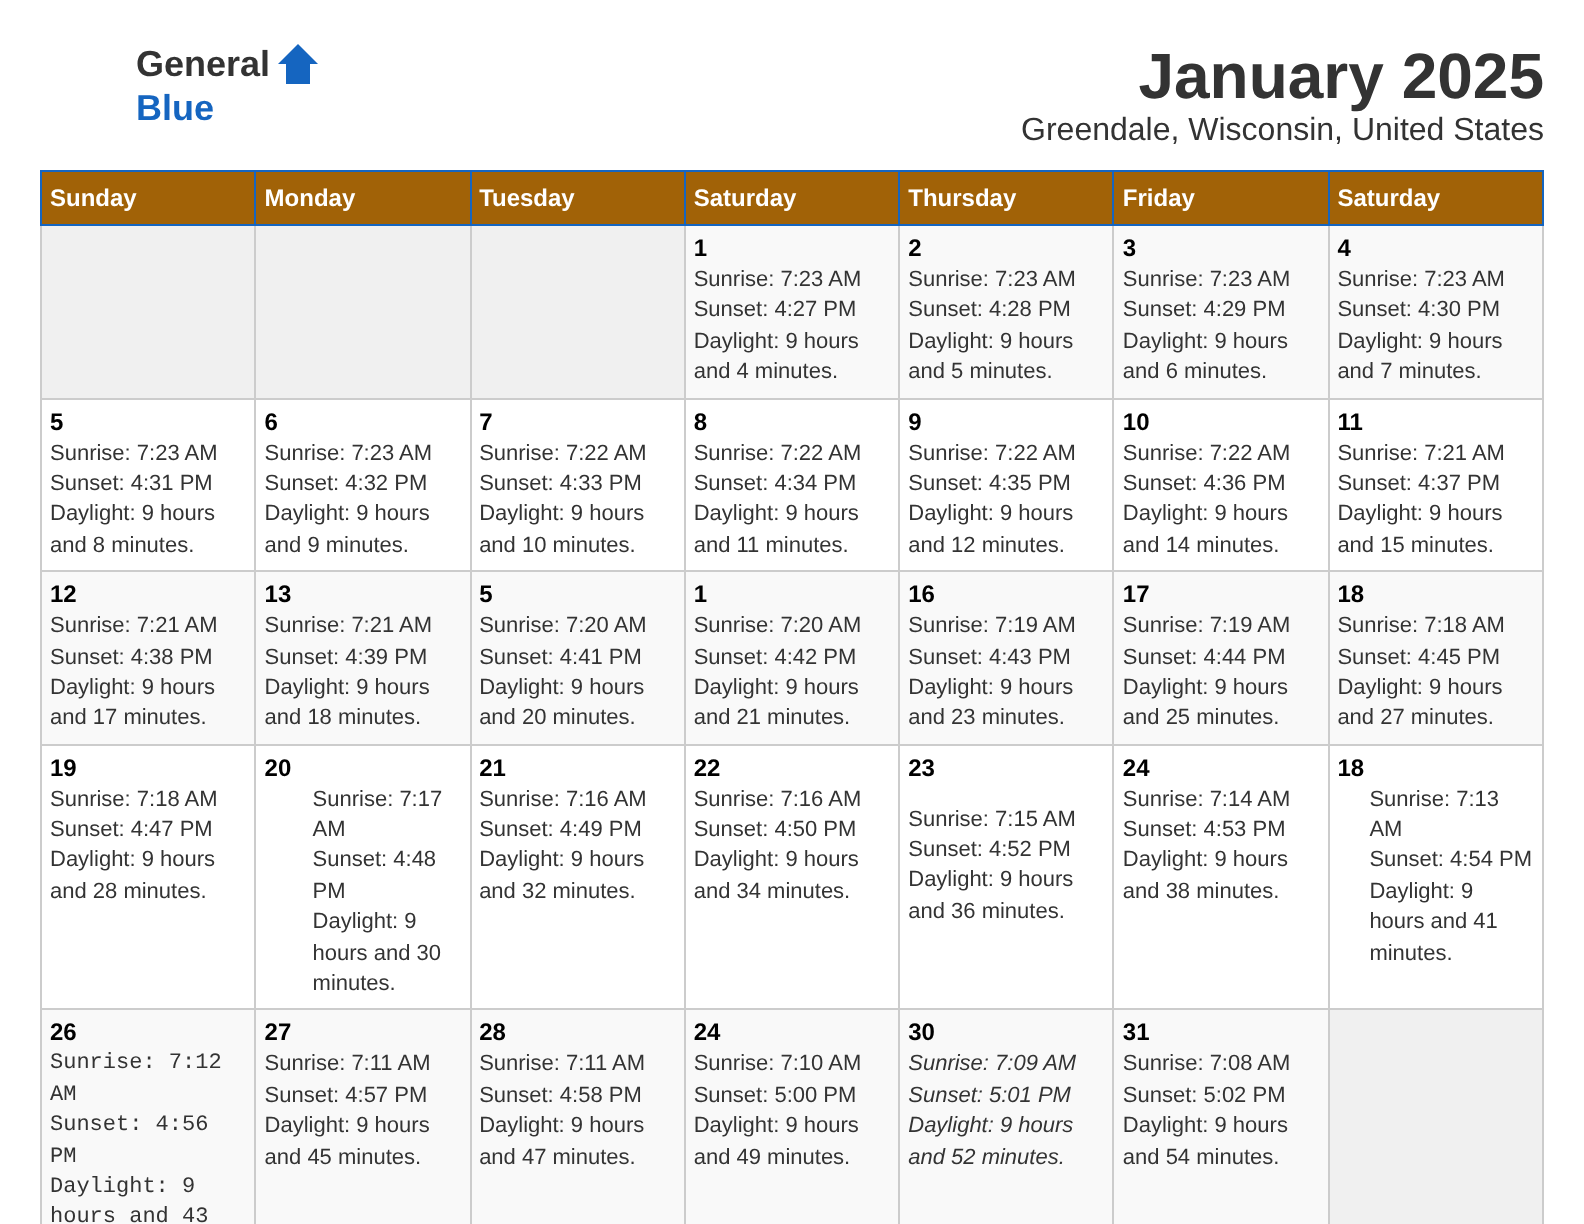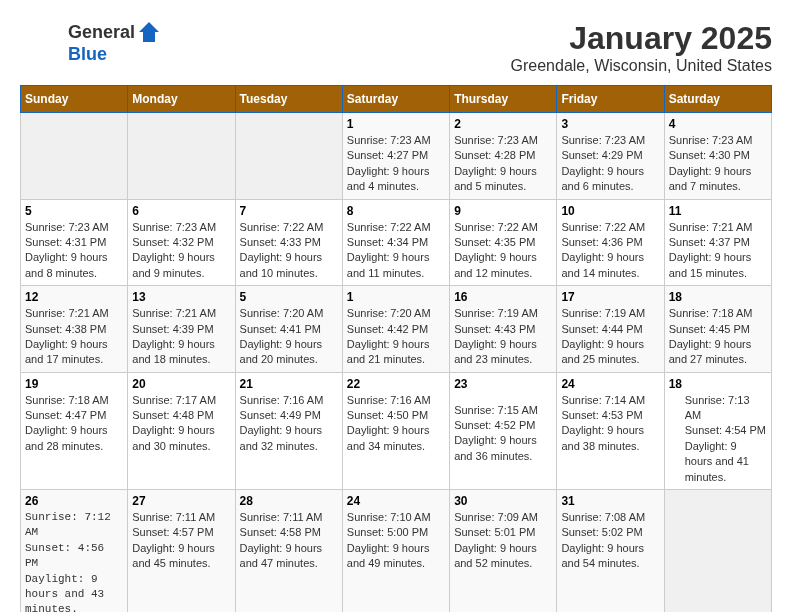--- a/index.html
+++ b/index.html
@@ -242,21 +242,21 @@
       </tr>
       <tr>
         <td>
           <div class="day-number">19</div>
           <div class="day-info" style="white-space: pre-line;">Sunrise: 7:18 AM
 Sunset: 4:47 PM
 Daylight: 9 hours and 28 minutes.</div>
         </td>
         <td>
           <div class="day-number">20</div>
-          <div class="day-info" style="white-space: pre-line;">Sunrise: 7:17 AM
+          <div class="day-info" style="white-space: pre-line; margin-left: 24px;">Sunrise: 7:17 AM
 Sunset: 4:48 PM
 Daylight: 9 hours and 30 minutes.</div>
         </td>
         <td>
           <div class="day-number">21</div>
           <div class="day-info" style="white-space: pre-line;">Sunrise: 7:16 AM
 Sunset: 4:49 PM
 Daylight: 9 hours and 32 minutes.</div>
         </td>
         <td>
@@ -304,21 +304,21 @@
 Daylight: 9 hours and 47 minutes.</div>
         </td>
         <td>
           <div class="day-number">24</div>
           <div class="day-info" style="white-space: pre-line;">Sunrise: 7:10 AM
 Sunset: 5:00 PM
 Daylight: 9 hours and 49 minutes.</div>
         </td>
         <td>
           <div class="day-number">30</div>
-          <div class="day-info" style="white-space: pre-line;">Sunrise: 7:09 AM
+          <div class="day-info" style="white-space: pre-line; font-style: italic;">Sunrise: 7:09 AM
 Sunset: 5:01 PM
 Daylight: 9 hours and 52 minutes.</div>
         </td>
         <td>
           <div class="day-number">31</div>
           <div class="day-info" style="white-space: pre-line;">Sunrise: 7:08 AM
 Sunset: 5:02 PM
 Daylight: 9 hours and 54 minutes.</div>
         </td>
         <td class="empty-cell"></td>

